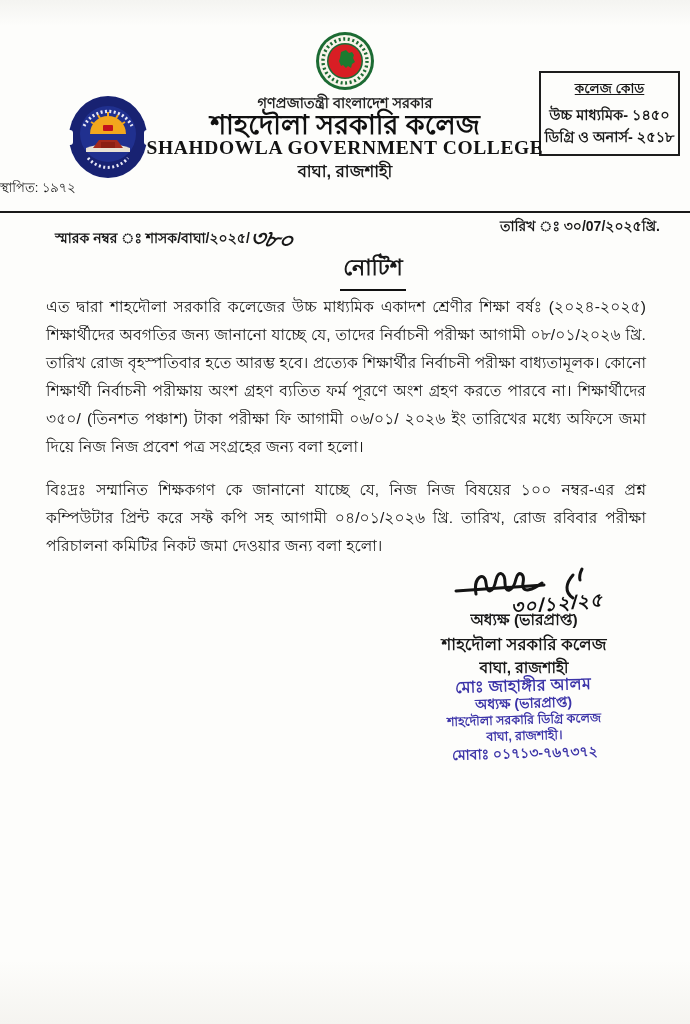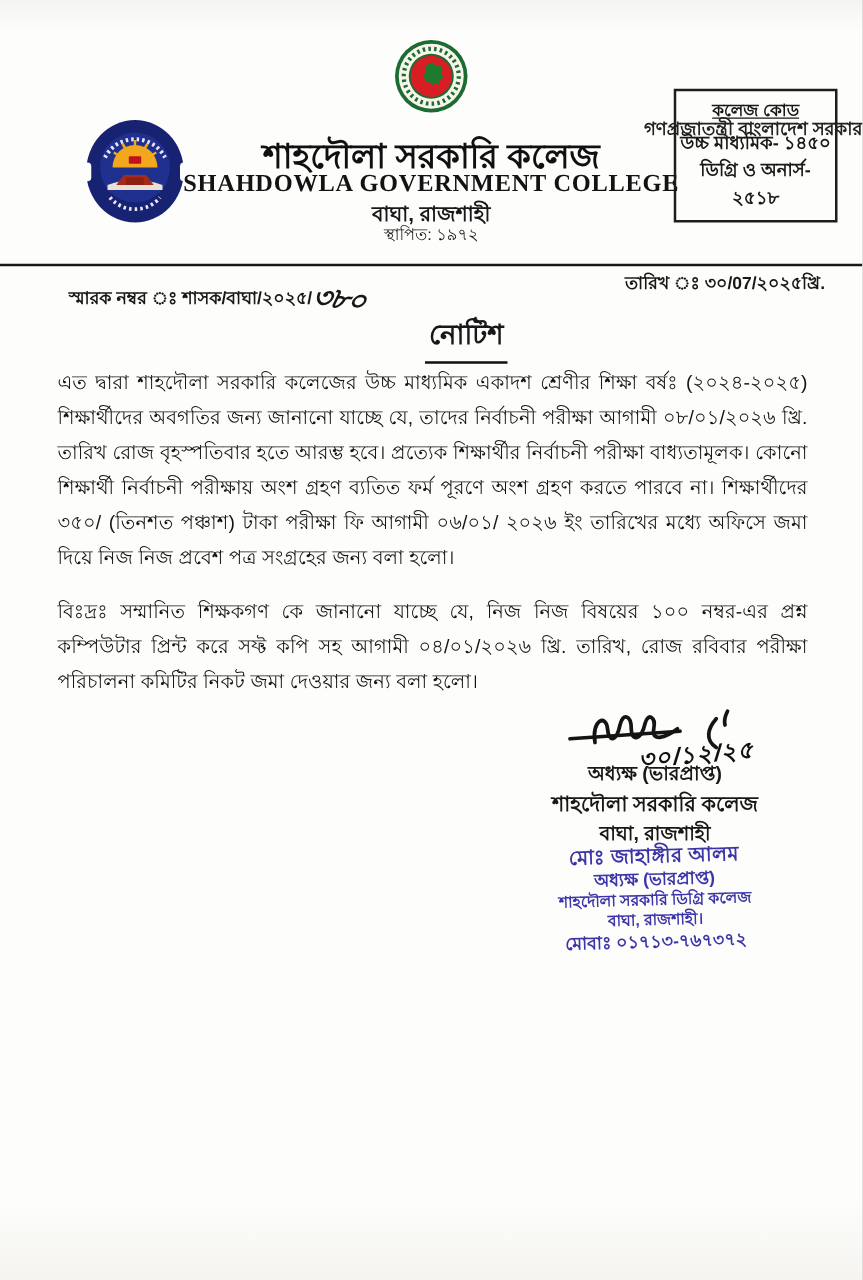--- a/index.html
+++ b/index.html
@@ -3,34 +3,34 @@
 <meta charset="utf-8">
 <style>
   html,body{margin:0;padding:0;background:#d9d9d9;}
   .page{
     position:relative;width:690px;height:1024px;margin:0 auto;
     background:linear-gradient(180deg,#f4f4f1 0px,#fdfdfb 26px,#fdfdfb 960px,#f5f4f0 1024px);
     font-family:"Liberation Sans",sans-serif;color:#181818;overflow:hidden;
   }
   
   .emblem{position:absolute;left:314px;top:30px;}
-  .gov-line{position:absolute;top:92px;left:0;width:100%;text-align:right;
+  .gov-line{position:absolute;top:92px;left:0;width:100%;text-align:center;
     font-size:14.5px;font-weight:600;color:#222;}
   .college-bn{position:absolute;top:104px;left:0;width:100%;text-align:center;
     font-size:27px;font-weight:700;color:#101010;}
   .college-en{position:absolute;top:137px;left:0;width:100%;text-align:center;
     font-family:"Liberation Serif",serif;font-size:19.5px;font-weight:700;
     letter-spacing:.6px;color:#131313;}
   .loc-line{position:absolute;top:159px;left:0;width:100%;text-align:center;
     font-size:16.5px;font-weight:700;}
-  .est-line{position:absolute;top:178px;left:0;width:100%;text-align:center;
+  .est-line{position:absolute;top:178px;left:0;width:100%;
     font-size:13px;font-weight:500;}
   .logo{position:absolute;left:60px;top:92px;}
   
-  .code-box{position:absolute;left:539px;top:71px;width:131px;
+  .code-box{position:absolute;left:539px;top:71px;width:141px;
     border:2px solid #1d1d1d;background:#fdfdfb;text-align:center;
     padding:5px 2px 6px 2px;box-sizing:border-box;}
   .code-box .cb-title{font-size:13.5px;font-weight:700;text-decoration:underline;margin-bottom:3px;}
   .code-box .cb-line{font-size:14.5px;font-weight:700;line-height:22px;}
   .code-box .cb-eiin{font-family:"Liberation Serif",serif;font-size:15px;font-weight:600;line-height:23px;}
   
   .contact-row{position:absolute;top:187px;left:0;width:100%;text-align:center;
     font-size:13.5px;font-weight:600;color:#161616;}
   .contact-inner{display:inline-block;border-bottom:1.6px solid #1b1b1b;padding:0 8px 2px 8px;}
   .contact-inner .seg{margin:0 3px;}

